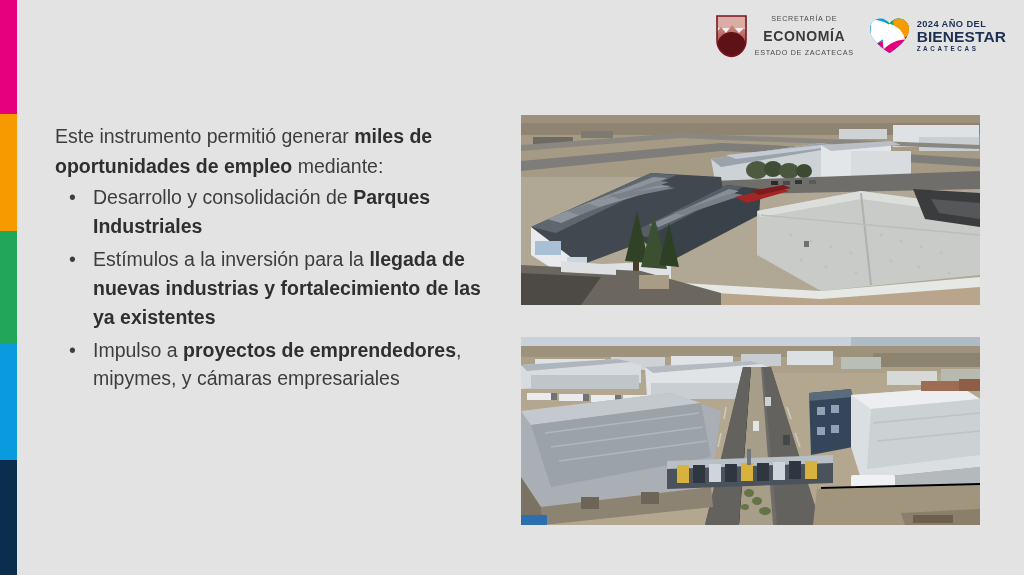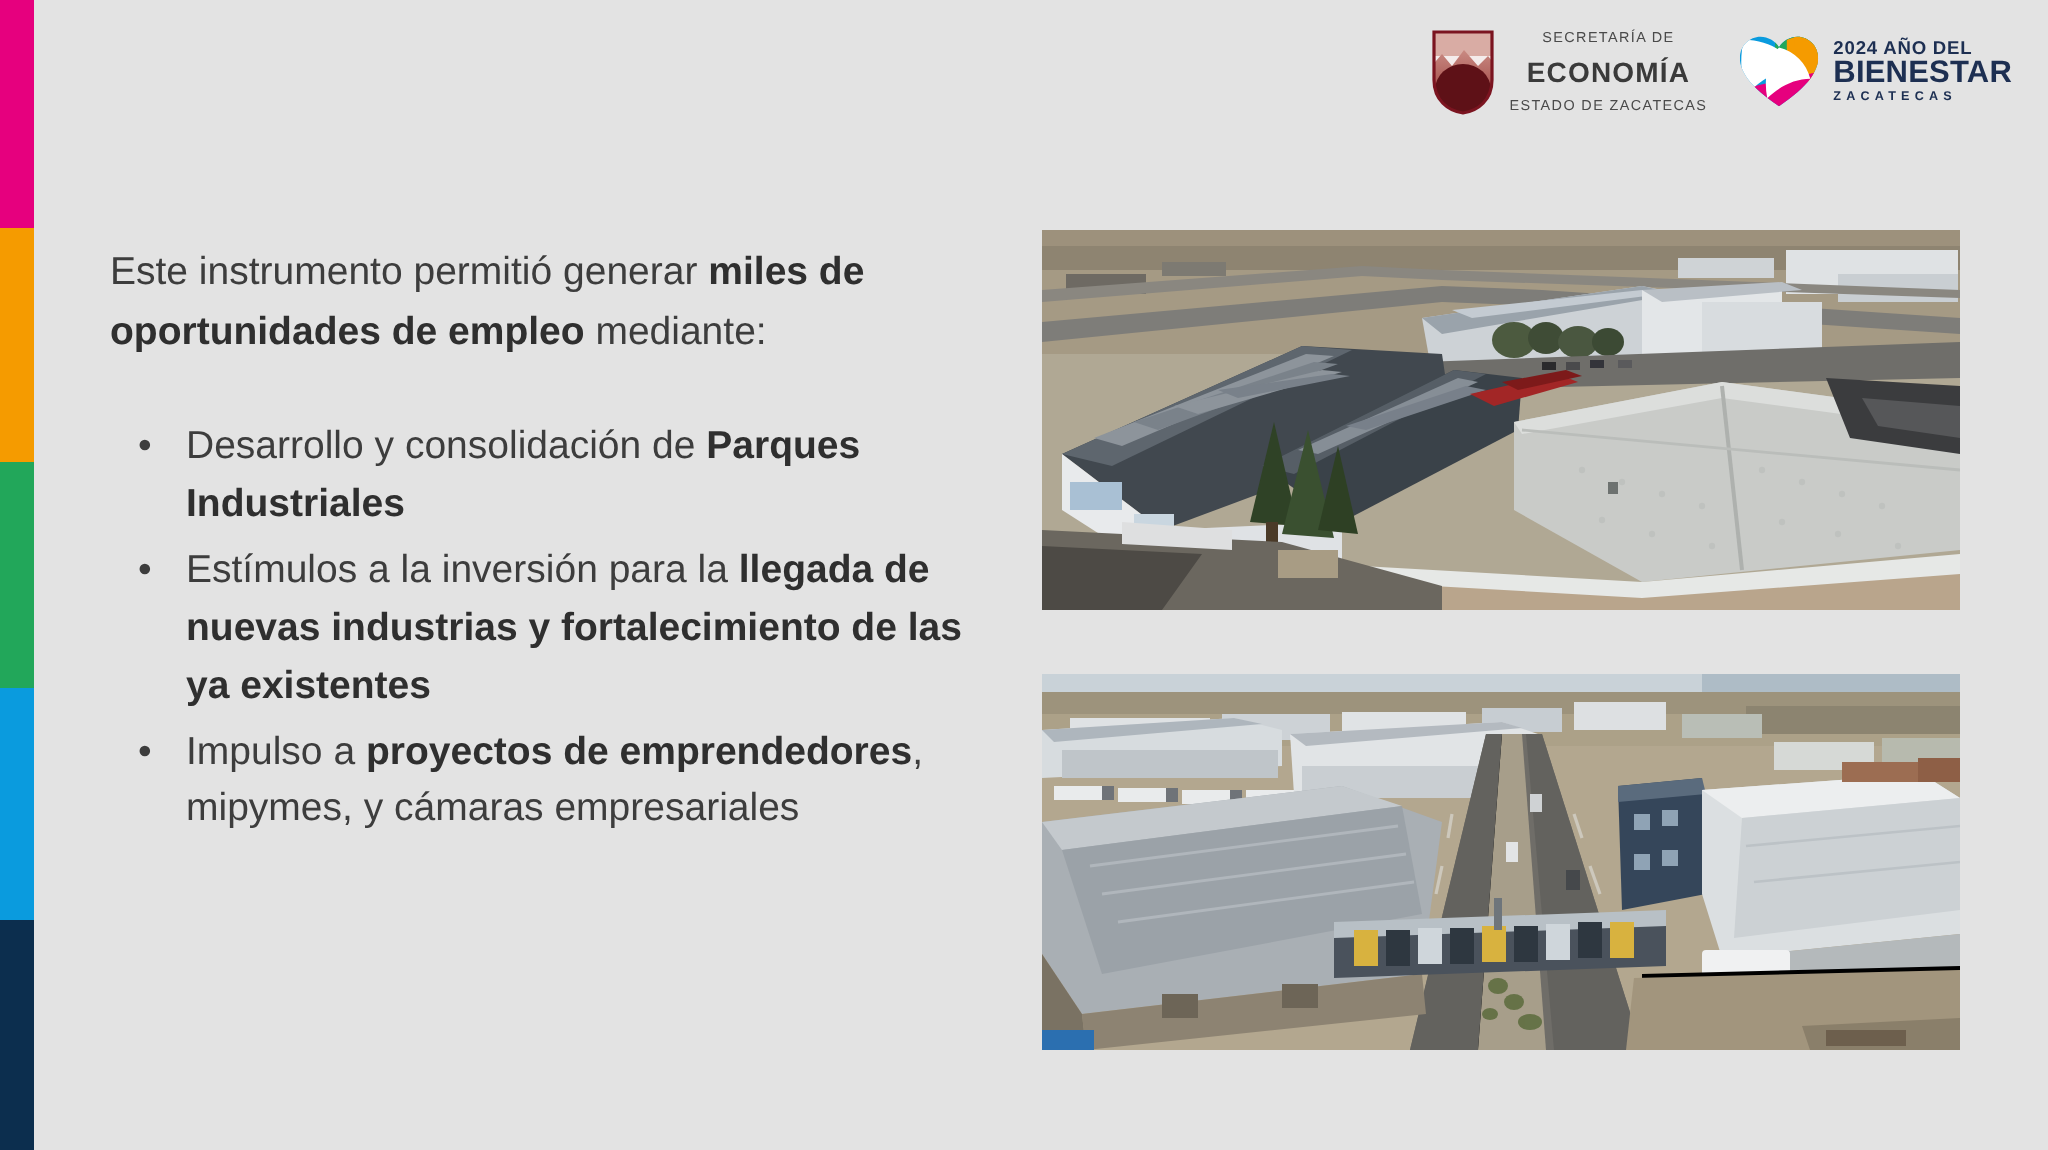--- a/index.html
+++ b/index.html
@@ -85,21 +85,21 @@
   .copy {
     position: absolute;
     left: 55px;
     top: 122px;
     width: 440px;
     color: #3d3d3d;
     font-size: 19.5px;
     line-height: 1.52;
   }
   .para { margin: 0 0 18px 0; }
-  .para.p2 { margin-bottom: 28px; }
+  .para.p2 { margin-bottom: 2px; }
   .hl { color: #9e1B2B; font-weight: bold; }
   .bk { color: #2f2f2f; font-weight: bold; }
 
   .bullets { list-style: none; margin: 0; padding: 0; }
   .bullet {
     position: relative;
     padding-left: 38px;
     margin-bottom: 4px;
     line-height: 1.48;
   }

